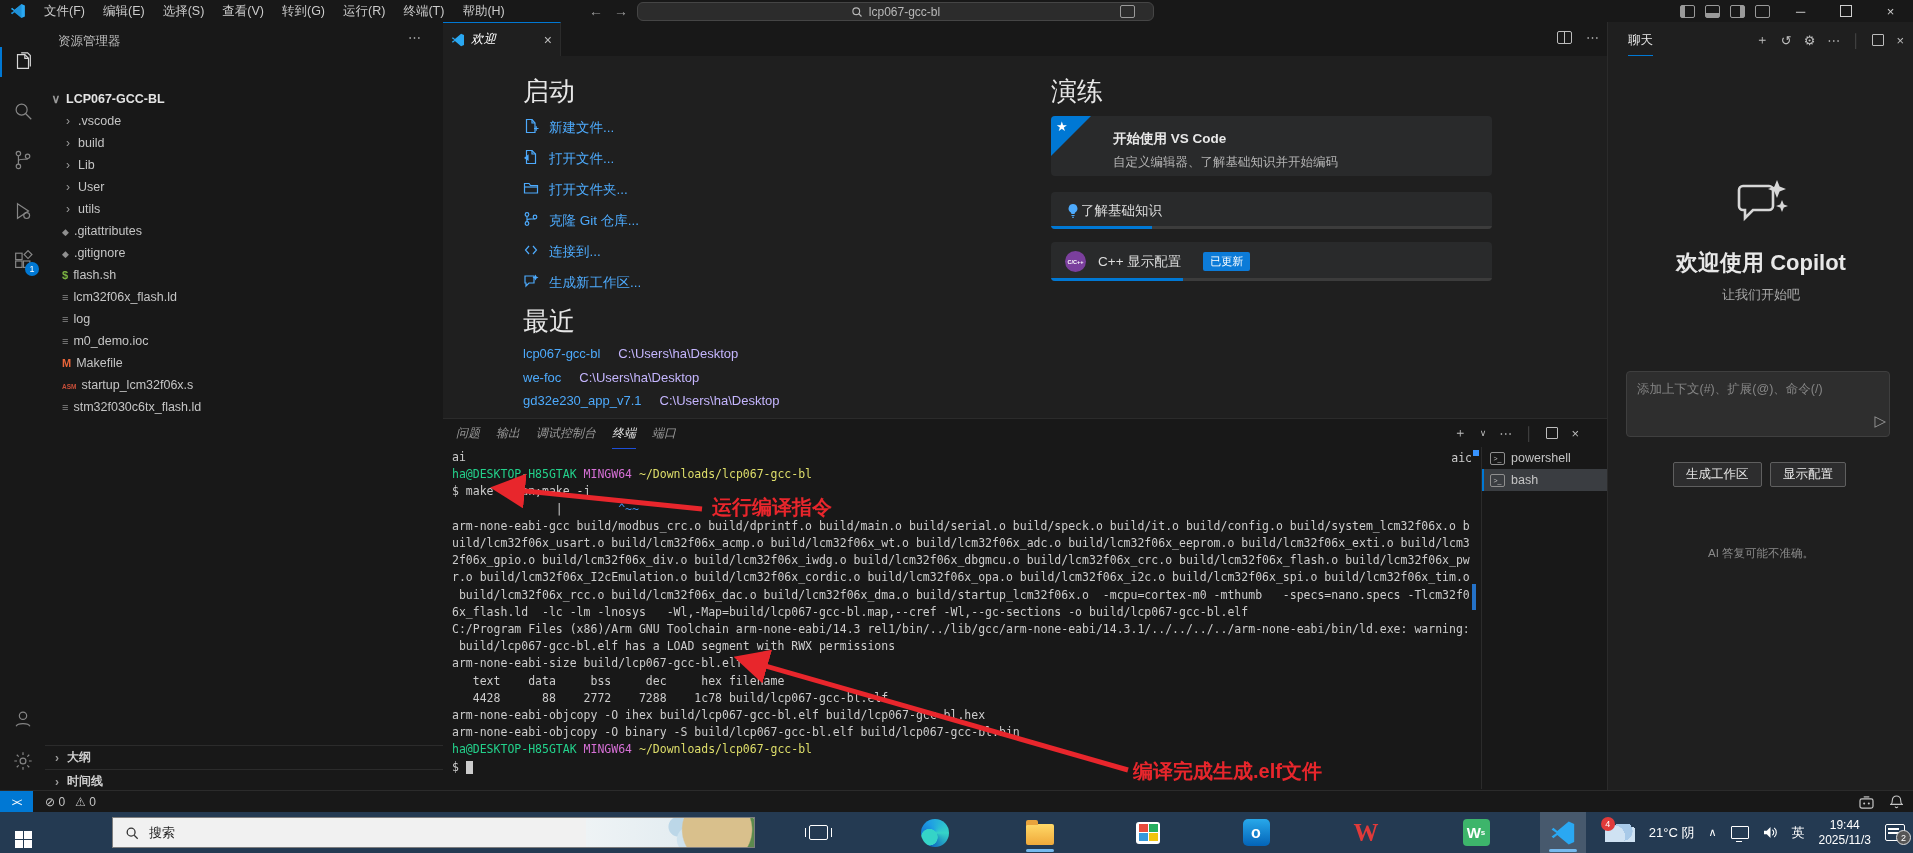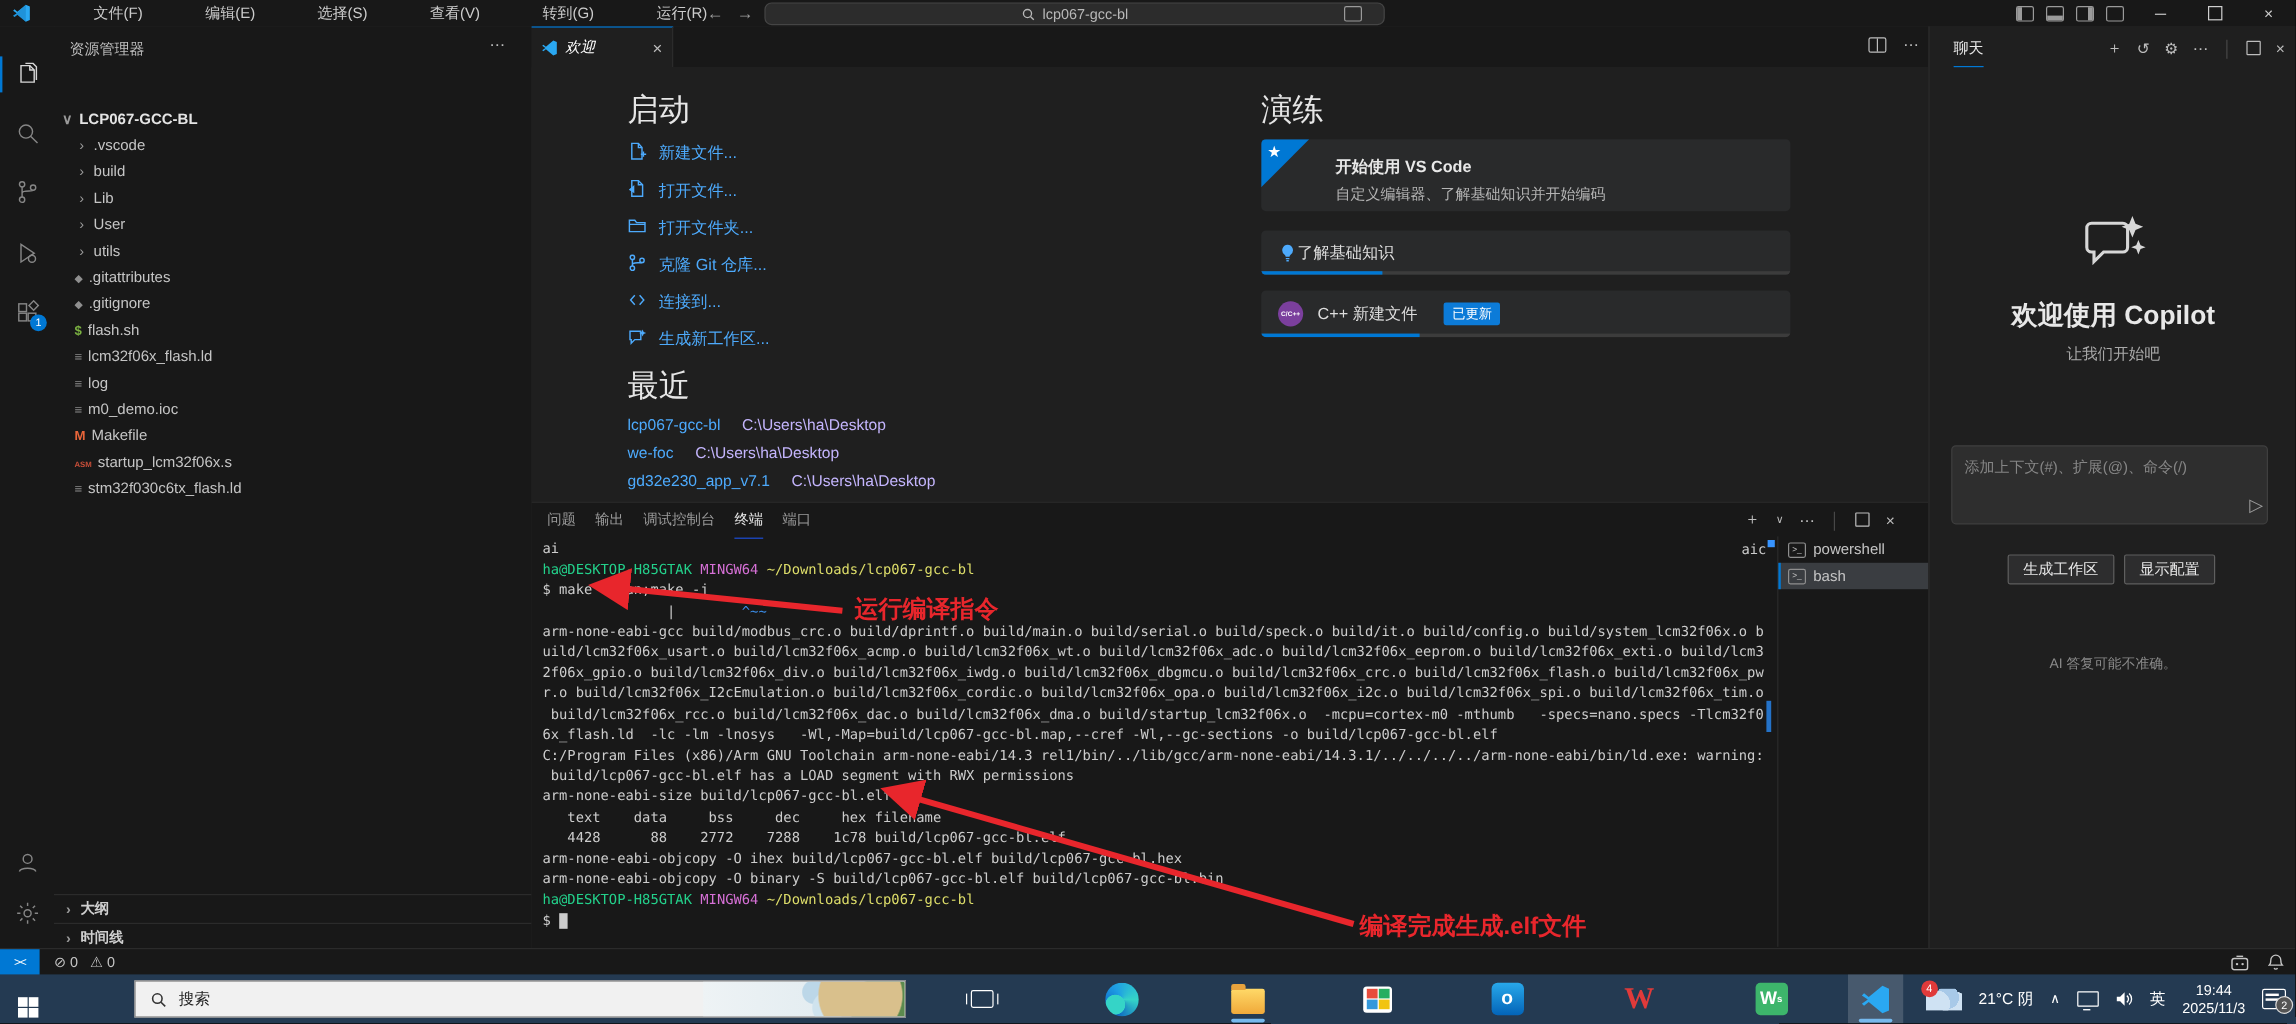--- a/index.html
+++ b/index.html
@@ -3,21 +3,21 @@
 <meta charset="utf-8">
 <style>
   html,body{margin:0;padding:0;background:#000;}
   #screen{position:relative;width:1913px;height:853px;background:#1f1f1f;overflow:hidden;
     font-family:"Liberation Sans",sans-serif;color:#cccccc;font-size:13px;-webkit-font-smoothing:antialiased;}
   .abs{position:absolute;}
   .row{display:flex;align-items:center;}
   
   #titlebar{left:0;top:0;width:1913px;height:22px;background:#181818;border-bottom:1px solid #2b2b2b;display:flex;align-items:center;}
   #menu-row{display:flex;align-items:center;gap:2px;margin-left:36px;}
-  .menu-item{padding:1px 8px;color:#cccccc;font-size:12.5px;border-radius:4px;cursor:default;margin-left:34px;}
+  .menu-item{padding:1px 8px;color:#cccccc;font-size:12.5px;border-radius:4px;cursor:default;}
   .vsc-logo{width:16px;height:16px;position:absolute;left:10px;top:3px;}
   .nav-arrow{color:#9d9d9d;font-size:14px;width:22px;text-align:center;}
   #searchbox{position:absolute;left:637px;top:2px;width:515px;height:17px;background:#2c2c2c;border:1px solid #454545;border-radius:6px;
      display:flex;align-items:center;justify-content:center;gap:6px;color:#b8b8b8;font-size:12px;}
   .win-ctl{width:45px;height:22px;display:flex;align-items:center;justify-content:center;color:#cfcfcf;font-size:13px;}
   .layout-ic{width:13px;height:11px;border:1px solid #9a9a9a;border-radius:2px;margin:0 5px;position:relative;}
   .layout-ic.l::before{content:"";position:absolute;left:0;top:0;bottom:0;width:4px;background:#9a9a9a;}
   .layout-ic.b::before{content:"";position:absolute;left:0;right:0;bottom:0;height:4px;background:#9a9a9a;}
   .layout-ic.r::before{content:"";position:absolute;right:0;top:0;bottom:0;width:4px;background:#9a9a9a;}
   
@@ -64,21 +64,21 @@
   .wt-desc{font-size:12.5px;color:#b4b4b4;margin-top:6px;}
   .corner{position:absolute;left:0;top:0;width:0;height:0;border-top:40px solid #0078d4;border-right:40px solid transparent;}
   .corner span{position:absolute;left:5px;top:-37px;color:#fff;font-size:13px;}
   .progress{position:absolute;left:0;bottom:0;height:3px;width:100%;background:#3c3c3c;}
   .progress div{height:100%;background:#0078d4;}
   .upd-badge{background:#0c7bd8;color:#fff;font-size:11px;padding:2px 7px;border-radius:2px;margin-left:10px;}
   .bulb-ic,.cpp-ic{flex:0 0 auto;}
   
   #terminal{left:443px;top:418px;width:1164px;height:372px;background:#181818;border-top:1px solid #2b2b2b;}
   .term-tabs{position:absolute;left:13px;top:6px;display:flex;gap:16px;font-size:12px;color:#9a9a9a;}
-  .term-tab{padding-bottom:6px;}
+  .term-tab{padding-bottom:6px;font-style:italic;}
   .term-tab.active{color:#e7e7e7;border-bottom:1px solid #1d4ed8;}
   .term-ics{position:absolute;right:28px;top:5px;display:flex;gap:13px;color:#bdbdbd;font-size:13px;align-items:center;}
   .maxi-ic{width:10px;height:10px;border:1px solid #bdbdbd;border-radius:1px;}
   #term-out{position:absolute;left:9px;top:30px;width:1030px;height:340px;font-family:"DejaVu Sans Mono","Liberation Mono",monospace;
      font-size:11.5px;line-height:17.2px;white-space:pre;color:#cccccc;overflow:hidden;}
   .tseg.g{color:#23d18b;} .tseg.m{color:#d670d6;} .tseg.y{color:#dede6a;} .tseg.c{color:#3b8eea;}
   .cursor{display:inline-block;width:7px;height:13px;background:#cccccc;vertical-align:middle;}
   #term-overflow{position:absolute;right:135px;top:32px;font-family:"DejaVu Sans Mono",monospace;font-size:11.5px;color:#cccccc;}
   #term-dot{position:absolute;right:128px;top:31px;width:6px;height:6px;background:#3794ff;}
   #term-scroll{position:absolute;right:131px;top:165px;width:4px;height:26px;background:#2472c8;}
@@ -407,21 +407,21 @@
     <path d="M8 1a4.5 4.5 0 0 1 2.5 8.2c-.6.5-.9 1-.9 1.8H6.4c0-.8-.3-1.3-.9-1.8A4.5 4.5 0 0 1 8 1Z" fill="#4daafc"></path>
     <path d="M6.5 12.5h3M7 14.3h2" stroke="#4daafc" stroke-width="1.1"></path>
           </svg>
   <span class="wt-title" style="font-weight:normal;color:#ddd;">了解基础知识</span>
   <div class="progress">
             <div style="width:23%"></div>
           </div>
         </div>
         <div class="wt-card row" style="top:186px;height:39px;padding:0 14px;gap:12px;">
   <span class="cpp-ic" style="width:21px;height:21px;border-radius:50%;background:#7b3f9d;color:#fff;font-size:5.5px;font-weight:bold;display:flex;align-items:center;justify-content:center;">C/C++</span>
-  <span class="wt-title" style="font-weight:normal;color:#ddd;">C++ 新建文件</span>
+  <span class="wt-title" style="font-weight:normal;color:#ddd;">C++ 显示配置</span>
   <span class="upd-badge">已更新</span>
   <div class="progress">
             <div style="width:30%"></div>
           </div>
         </div>
       </div>
   </div>
 
   <div class="abs" id="terminal">
     <div class="term-tabs" id="term-tabs">

